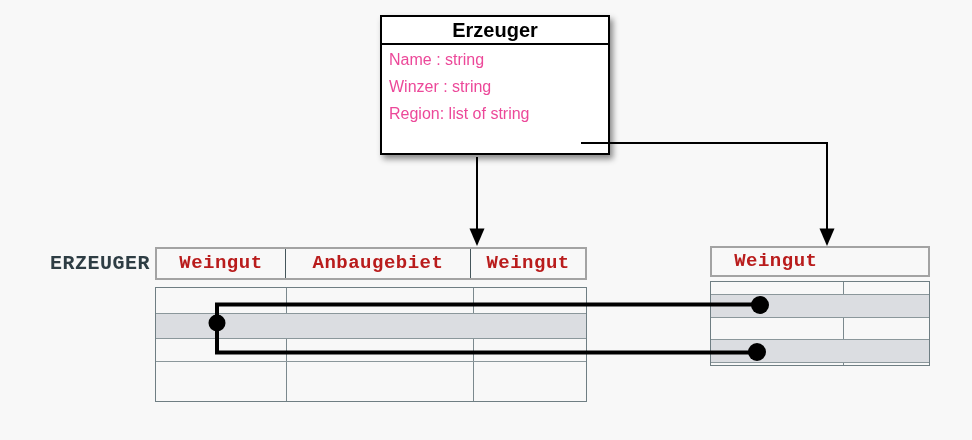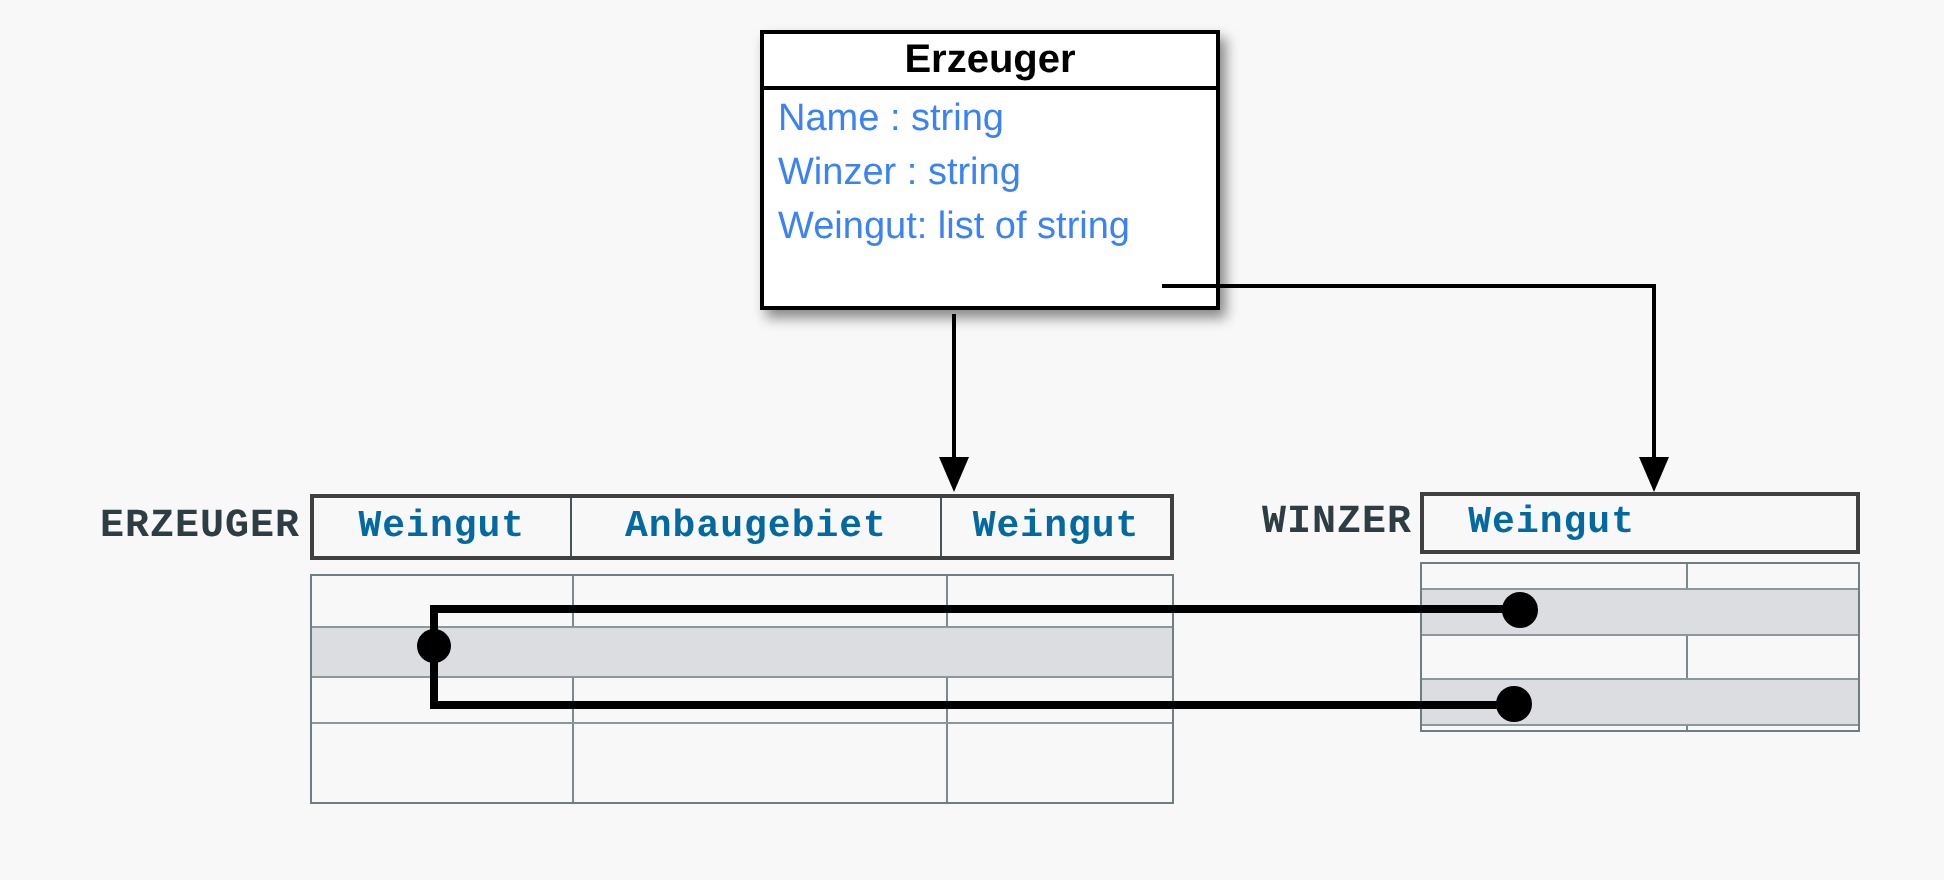--- a/index.html
+++ b/index.html
@@ -15,38 +15,38 @@
   
   .class-box{
     position:absolute;left:380px;top:15px;width:230px;height:140px;
     background:#fff;border:2px solid #000;box-sizing:border-box;
     box-shadow:3px 4px 6px rgba(0,0,0,0.45);z-index:2;
   }
   .class-title{
     height:26px;line-height:26px;text-align:center;font-weight:bold;
     font-size:20px;color:#000;border-bottom:2px solid #000;
   }
-  .class-attrs{padding:1px 0 0 7px;font-size:19px;color:#3b82f6;}
+  .class-attrs{padding:1px 0 0 7px;font-size:16px;color:#ec4899;}
   .class-attrs div{height:27px;line-height:27px;white-space:nowrap;}
 
   
   .tbl-label{
     position:absolute;font-family:"Liberation Mono","DejaVu Sans Mono",monospace;
     font-weight:bold;font-size:20px;color:#2e3d44;text-align:right;
     letter-spacing:0.5px;white-space:nowrap;z-index:2;
   }
   .lbl-erz{left:30px;top:247px;width:120px;height:33px;line-height:33px;}
   .lbl-win{left:610px;top:246px;width:96px;height:31px;line-height:31px;}
 
   
   .hdr{
     position:absolute;display:flex;box-sizing:border-box;
-    border:2px solid #404040;background:#f8f8f8;z-index:2;
+    border:2px solid #a3a3a3;background:#f8f8f8;z-index:2;
     font-family:"Liberation Mono","DejaVu Sans Mono",monospace;
-    font-weight:bold;font-size:19px;color:#0369a1;
+    font-weight:bold;font-size:19px;color:#b91c1c;
   }
   .hdr .cell{
     text-align:center;box-sizing:border-box;border-right:1px solid #45565b;
     overflow:hidden;white-space:nowrap;letter-spacing:0.5px;
   }
   .hdr .cell:last-child{border-right:none;}
   .erz-hdr{left:155px;top:247px;width:432px;height:33px;line-height:29px;}
   .erz-hdr .c1{width:30.1%;}
   .erz-hdr .c2{width:43.3%;}
   .erz-hdr .c3{width:26.6%;}
@@ -98,42 +98,41 @@
       <circle cx="760" cy="305" r="9"></circle>
       <circle cx="757" cy="352" r="9"></circle>
     </g>
   </svg>
 
   <div class="class-box">
     <div class="class-title">Erzeuger</div>
     <div class="class-attrs">
       <div>Name : string</div>
       <div>Winzer : string</div>
-      <div>Weingut: list of string</div>
+      <div>Region: list of string</div>
     </div>
   </div>
 
   <div class="tbl-label lbl-erz">ERZEUGER</div>
 
   <div class="hdr erz-hdr">
     <div class="cell c1">Weingut</div>
     <div class="cell c2">Anbaugebiet</div>
     <div class="cell c3">Weingut</div>
   </div>
 
   <div class="tbody erz-body">
     <div class="vline v1"></div>
     <div class="vline v2"></div>
     <div class="stripe"></div>
     <div class="hline h1"></div>
     <div class="hline h2"></div>
     <div class="hline h3"></div>
   </div>
 
-  <div class="tbl-label lbl-win">WINZER</div>
 
   <div class="hdr win-hdr">
     <div class="cell c1">Weingut</div>
   </div>
 
   <div class="tbody win-body">
     <div class="vline v1"></div>
     <div class="stripe s1"></div>
     <div class="stripe s2"></div>
     <div class="hline h1"></div>

